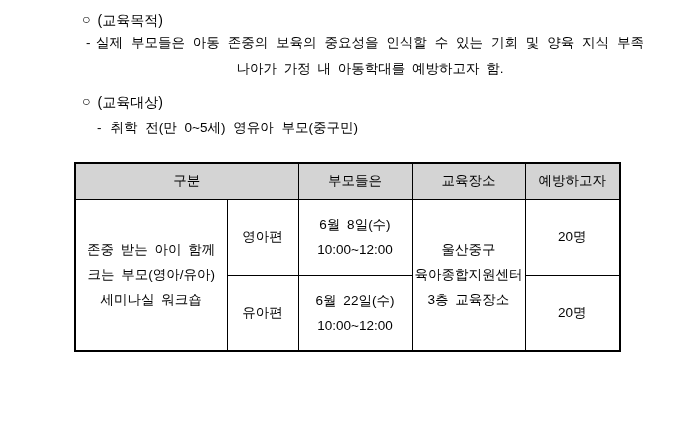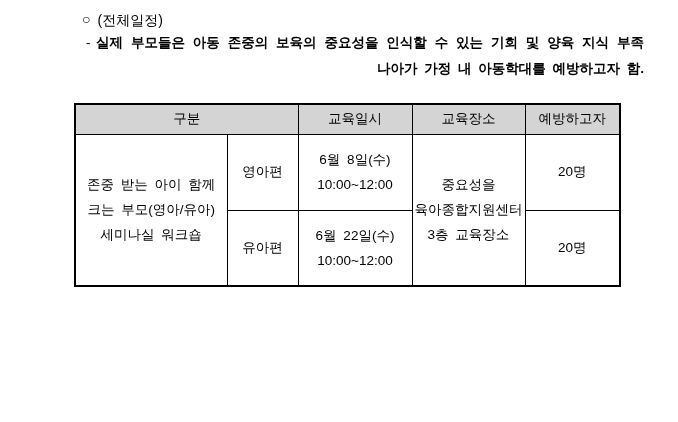--- a/index.html
+++ b/index.html
@@ -30,22 +30,22 @@
     position: relative;
     margin-left: 22px;
     width: 548px;
     font-size: 13.5px;
     line-height: 26px;
   }
   .purpose-para .dash {
     position: absolute;
     left: -10px; top: 0;
   }
-  .jline { text-align: justify; text-align-last: justify; font-weight: bold; }
-  .lline { text-align: right; word-spacing: 3px; font-weight: bold; }
+  .jline { text-align: justify; text-align-last: justify; }
+  .lline { text-align: center; word-spacing: 3px; }
 
   .target-item {
     margin-left: 23px;
     margin-top: 3px;
     font-size: 13.5px;
     line-height: 26px;
     word-spacing: 4px;
     white-space: nowrap;
   }
   .target-item .dash { margin-right: 9px; }
@@ -63,73 +63,81 @@
   }
   table.sched th, table.sched td {
     border: 1px solid #000000;
     text-align: center;
     vertical-align: middle;
     padding: 0;
     word-spacing: 3px;
   }
   table.sched th {
     font-weight: normal;
-    height: 30px;
+    height: 36px;
   }
   tr.hdr { background: #d4d4d4; }
   tr.body-row { height: 76px; }
   .cell-line { line-height: 25px; white-space: nowrap; text-align: center; }
 </style>
 </head>
 <body>
 
 <div class="doc">
 
   <div>
     <div class="h-line">
-      <span class="bullet">○</span><span>(전체일정)</span>
+      <span class="bullet">○</span><span>(교육목적)</span>
     </div>
     <div class="purpose-para">
       <span class="dash">-</span>
       <div class="jline">실제 부모들은 아동 존중의 보육의 중요성을 인식할 수 있는 기회 및 양육 지식 부족</div>
       <div class="lline">나아가 가정 내 아동학대를 예방하고자 함.</div>
     </div>
   </div>
 
+  <div class="sec-target">
+    <div class="h-line">
+      <span class="bullet">○</span><span>(교육대상)</span>
+    </div>
+    <div class="target-item">
+      <span class="dash">-</span><span>취학 전(만 0~5세) 영유아 부모(중구민)</span>
+    </div>
+  </div>
 
   <div class="sec-schedule">
 
     <table class="sched">
       <colgroup>
         <col style="width:152px">
           <col style="width:71px">
           <col style="width:114px">
           <col style="width:113px">
           <col style="width:95px">
       </colgroup>
       <tbody>
           <tr class="hdr">
         <th colspan="2">구분</th>
-        <th>교육일시</th>
+        <th>부모들은</th>
         <th>교육장소</th>
         <th>예방하고자</th>
       </tr>
       <tr class="body-row">
         <td rowspan="2">
           <div class="cell-line">존중 받는 아이 함께</div>
           <div class="cell-line">크는 부모(영아/유아)</div>
           <div class="cell-line">세미나실 워크숍</div>
         </td>
         <td>영아편</td>
         <td>
           <div class="cell-line">6월 8일(수)</div>
           <div class="cell-line">10:00~12:00</div>
         </td>
         <td rowspan="2">
-          <div class="cell-line">중요성을</div>
+          <div class="cell-line">울산중구</div>
           <div class="cell-line">육아종합지원센터</div>
           <div class="cell-line">3층 교육장소</div>
         </td>
         <td>20명</td>
       </tr>
       <tr class="body-row">
         <td>유아편</td>
         <td>
           <div class="cell-line">6월 22일(수)</div>
           <div class="cell-line">10:00~12:00</div>

